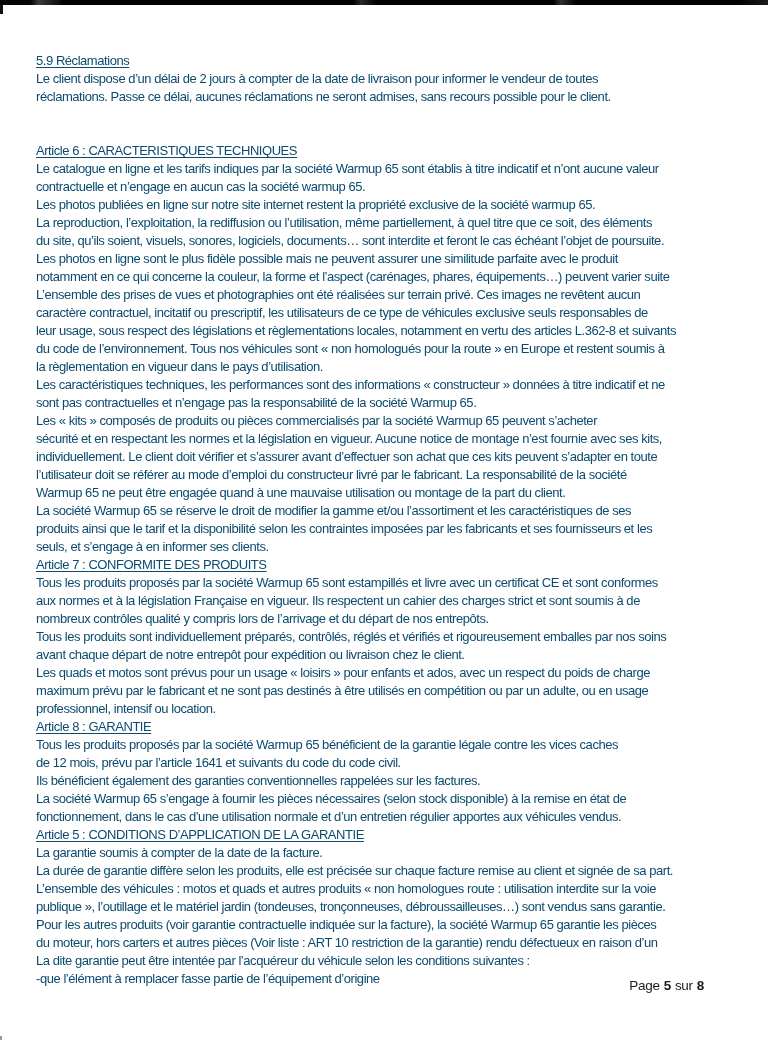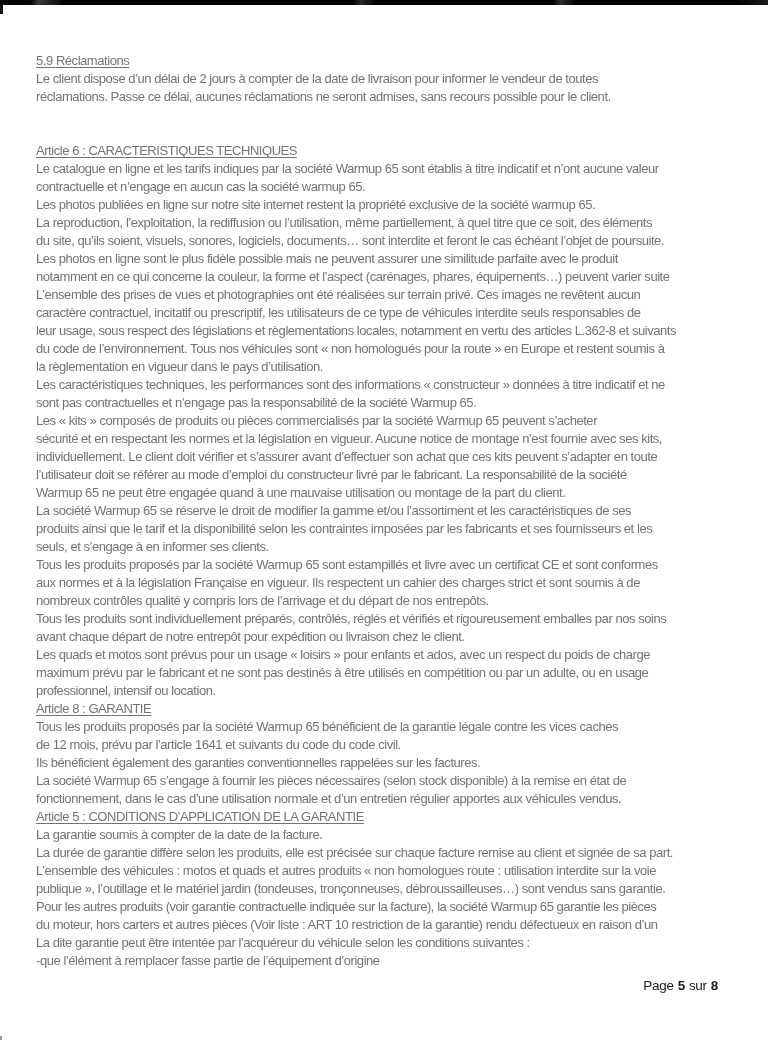--- a/index.html
+++ b/index.html
@@ -42,31 +42,31 @@
     left: 36px;
     right: 22px;
   }
   .doc-section { margin: 0; padding: 0; }
   .doc-section.space-after { margin-bottom: 36px; }
   .heading, .line {
     font-size: 13px;
     line-height: 18px;
     letter-spacing: -0.45px;
     white-space: nowrap;
-    color: #737373;
+    color: #0c4a6e;
   }
   .heading {
     text-decoration: underline;
     text-underline-offset: 2px;
     text-decoration-thickness: 1px;
   }
   .footer {
     position: absolute;
     top: 977px;
-    right: 50px;
+    right: 64px;
     font-size: 13.5px;
     line-height: 18px;
     letter-spacing: -0.3px;
     color: #1b1b1b;
     text-align: left;
   }
   .footer span + span { margin-left: 4px; }
   .footer .b { font-weight: bold; }
 </style>
 </head>
@@ -85,36 +85,37 @@
     <section class="doc-section">
       <div class="heading">Article 6 : CARACTERISTIQUES TECHNIQUES</div>
       <div class="line">Le catalogue en ligne et les tarifs indiques par la société Warmup 65 sont établis à titre indicatif et n’ont aucune valeur</div>
       <div class="line">contractuelle et n’engage en aucun cas la société  warmup 65.</div>
       <div class="line">Les photos publiées en ligne sur notre site internet restent la propriété exclusive de la société warmup 65.</div>
       <div class="line">La reproduction, l’exploitation, la rediffusion ou l’utilisation, même partiellement, à quel titre que ce soit, des éléments</div>
       <div class="line">du site, qu’ils soient, visuels, sonores, logiciels, documents… sont interdite et feront le cas échéant l’objet de poursuite.</div>
       <div class="line">Les photos en ligne sont le plus fidèle possible mais ne peuvent assurer une similitude parfaite avec le produit</div>
       <div class="line">notamment  en ce qui concerne la couleur, la forme et l’aspect (carénages, phares, équipements…) peuvent varier suite</div>
       <div class="line">L’ensemble des prises de vues et photographies ont été réalisées sur terrain privé. Ces images ne revêtent aucun</div>
-      <div class="line">caractère contractuel, incitatif ou prescriptif, les utilisateurs de ce type de véhicules interdite seuls responsables de</div>
+      <div class="line">caractère contractuel, incitatif ou prescriptif, les utilisateurs de ce type de véhicules exclusive seuls responsables de</div>
       <div class="line">leur usage, sous respect des législations et règlementations locales, notamment en vertu des articles L.362-8 et suivants</div>
       <div class="line">du code de l’environnement. Tous nos véhicules sont « non homologués pour la route » en Europe et restent soumis à</div>
       <div class="line">la règlementation en vigueur dans le pays d’utilisation.</div>
       <div class="line">Les caractéristiques techniques, les performances sont des informations «  constructeur » données à titre indicatif et ne</div>
       <div class="line">sont pas contractuelles et n’engage pas la responsabilité de la société Warmup 65.</div>
       <div class="line">Les  « kits » composés de produits ou pièces commercialisés par la société Warmup 65 peuvent s’acheter</div>
       <div class="line">sécurité et en respectant les normes et la législation en vigueur. Aucune notice de montage n’est fournie avec ses kits,</div>
       <div class="line">individuellement. Le client doit vérifier et s’assurer avant d’effectuer  son achat que ces kits peuvent s’adapter en toute</div>
       <div class="line">l’utilisateur doit se référer au mode d’emploi du constructeur livré par le fabricant. La responsabilité de la société</div>
       <div class="line">Warmup 65 ne peut être engagée quand à une mauvaise utilisation ou montage de la part du client.</div>
       <div class="line">La société Warmup 65 se réserve le droit de modifier la gamme et/ou l’assortiment et les caractéristiques de ses</div>
       <div class="line">produits ainsi que le tarif et la disponibilité selon les contraintes imposées par les fabricants et ses fournisseurs et les</div>
       <div class="line">seuls, et s’engage à en informer ses clients.</div>
     </section>
     <section class="doc-section">
+      <div class="heading">Article 7 : CONFORMITE DES PRODUITS</div>
       <div class="line">Tous les produits proposés par la société Warmup 65 sont estampillés et livre avec un certificat CE et sont conformes</div>
       <div class="line">aux normes et à la législation Française en vigueur. Ils respectent un cahier des charges strict et sont soumis à de</div>
       <div class="line">nombreux contrôles qualité y compris lors de l’arrivage et du départ de nos entrepôts.</div>
       <div class="line">Tous les produits sont individuellement préparés, contrôlés, réglés et vérifiés et rigoureusement emballes par nos soins</div>
       <div class="line">avant chaque départ de notre entrepôt pour expédition ou livraison chez le client.</div>
       <div class="line">Les quads et motos sont prévus pour un usage « loisirs » pour enfants et ados, avec un respect du poids de charge</div>
       <div class="line">maximum prévu par le fabricant et ne sont pas destinés à être utilisés en compétition ou par un adulte, ou en usage</div>
       <div class="line">professionnel, intensif ou location.</div>
     </section>
     <section class="doc-section">

